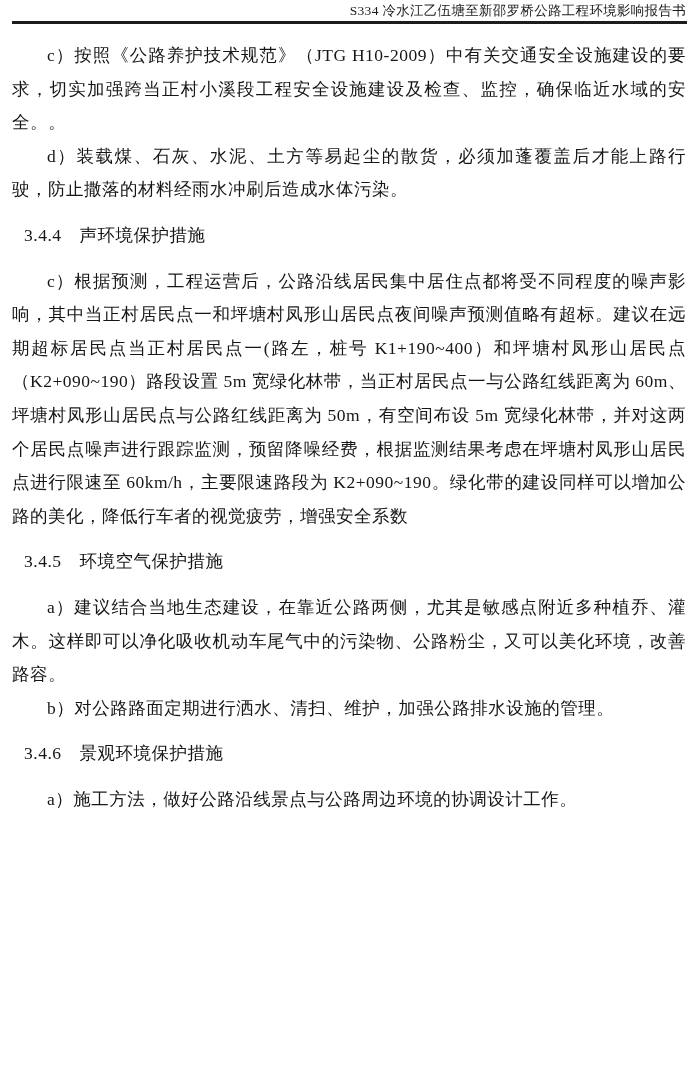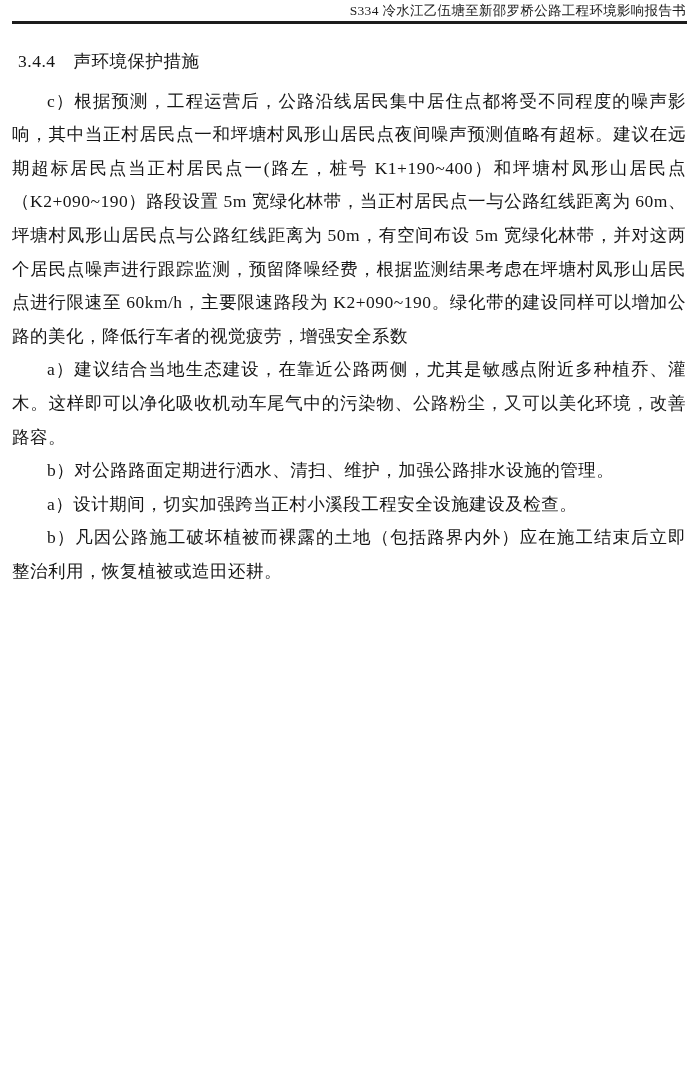--- a/index.html
+++ b/index.html
@@ -45,21 +45,21 @@
     line-height: 33.6px;
     letter-spacing: 0.5px;
     text-align: justify;
     color: #161616;
   }
   .para {
     margin: 0;
     text-indent: 2em;
   }
   .heading {
-    margin: 6px;
+    margin: 12px;
     text-indent: 0;
     font-weight: normal;
     font-size: 17.5px;
     text-align: left;
   }
   .page-footer {
     position: absolute;
     top: 1058px;
     left: 0;
     width: 700px;
@@ -74,25 +74,28 @@
 
 <div class="page">
 
   <div class="running-header">
     <span>S334 冷水江乙伍塘至新邵罗桥公路工程环境影响报告书</span>
   </div>
 
   <div class="header-rule"></div>
 
   <div class="body-content">
+    <p class="para">c）按照《公路养护技术规范》（JTG H10-2009）中有关交通安全设施建设的要求，切实加强跨当正村小溪段工程安全设施建设及检查、监控，确保临近水域的安全。。</p>
+    <p class="para">d）装载煤、石灰、水泥、土方等易起尘的散货，必须加蓬覆盖后才能上路行驶，防止撒落的材料经雨水冲刷后造成水体污染。</p>
     <h3 class="heading">3.4.4　声环境保护措施</h3>
     <p class="para">c）根据预测，工程运营后，公路沿线居民集中居住点都将受不同程度的噪声影响，其中当正村居民点一和坪塘村凤形山居民点夜间噪声预测值略有超标。建议在远期超标居民点当正村居民点一(路左，桩号 K1+190~400）和坪塘村凤形山居民点（K2+090~190）路段设置 5m 宽绿化林带，当正村居民点一与公路红线距离为 60m、坪塘村凤形山居民点与公路红线距离为 50m，有空间布设 5m 宽绿化林带，并对这两个居民点噪声进行跟踪监测，预留降噪经费，根据监测结果考虑在坪塘村凤形山居民点进行限速至 60km/h，主要限速路段为 K2+090~190。绿化带的建设同样可以增加公路的美化，降低行车者的视觉疲劳，增强安全系数</p>
+    <h3 class="heading">3.4.5　环境空气保护措施</h3>
     <p class="para">a）建议结合当地生态建设，在靠近公路两侧，尤其是敏感点附近多种植乔、灌木。这样即可以净化吸收机动车尾气中的污染物、公路粉尘，又可以美化环境，改善路容。</p>
     <p class="para">b）对公路路面定期进行洒水、清扫、维护，加强公路排水设施的管理。</p>
-    <p class="para">a）设计期间，切实加强跨当正村小溪段工程安全设施建设及检查。</p>
-    <p class="para">b）凡因公路施工破坏植被而裸露的土地（包括路界内外）应在施工结束后立即整治利用，恢复植被或造田还耕。</p>
+    <h3 class="heading">3.4.6　景观环境保护措施</h3>
+    <p class="para">a）施工方法，做好公路沿线景点与公路周边环境的协调设计工作。</p>
   </div>
 
   <div class="page-footer">
     <span>20</span>
   </div>
 
 </div>
 
 </body></html>

